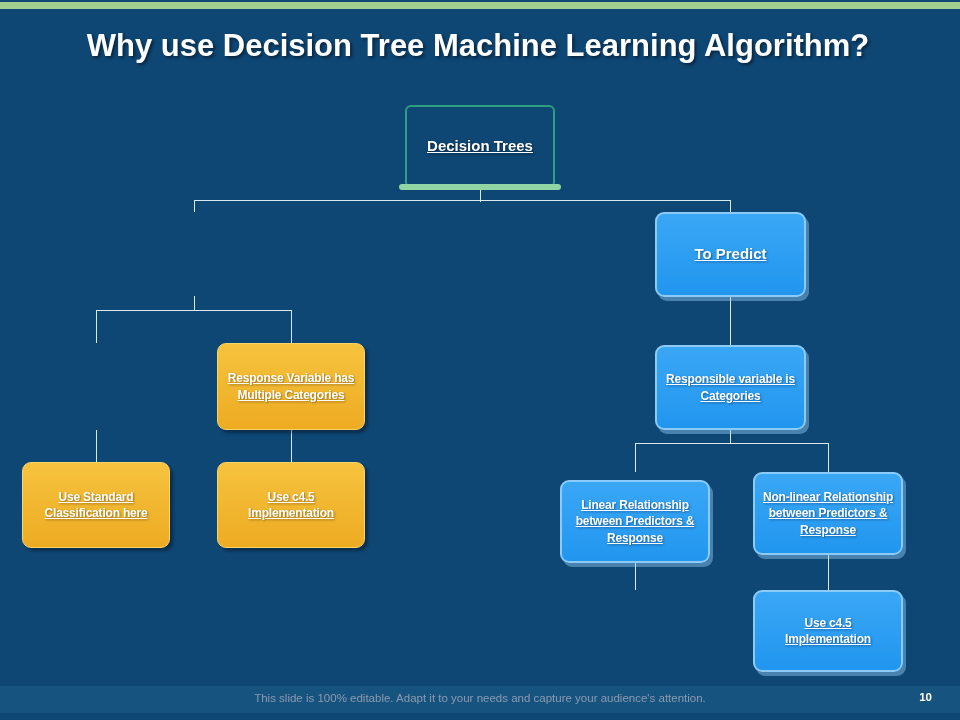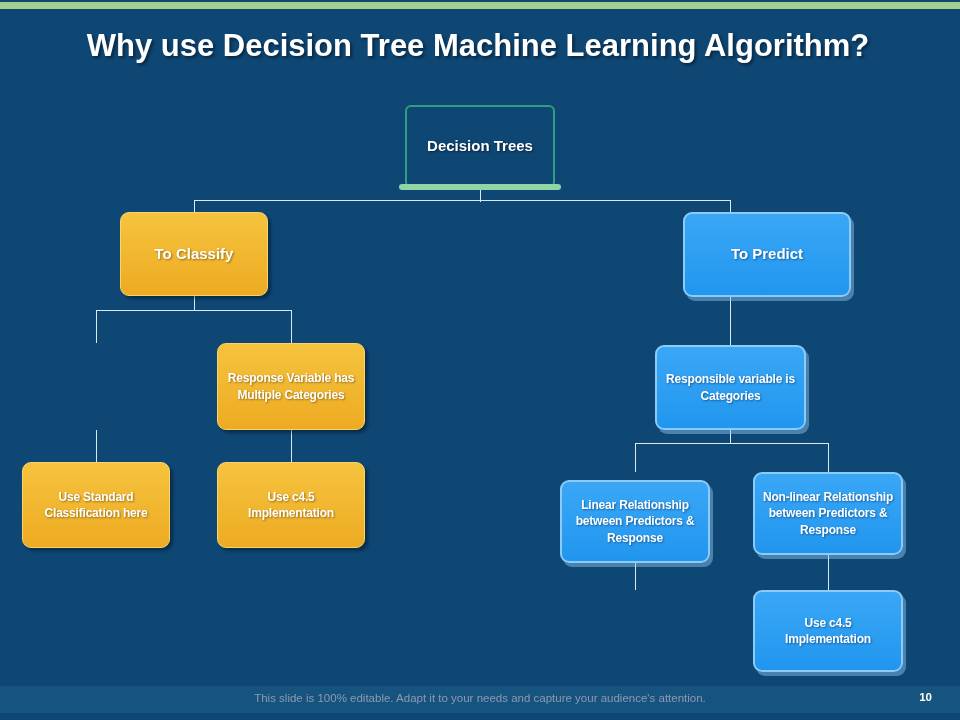--- a/index.html
+++ b/index.html
@@ -20,21 +20,21 @@
     text-shadow:2px 2px 3px rgba(0,0,0,0.45);
     white-space:nowrap;
     text-align:center;
   }
   .line{position:absolute;background:#D9E9F2;}
   .node{
     position:absolute;
     display:flex;align-items:center;justify-content:center;
     text-align:center;color:#FFFFFF;font-weight:bold;
     border-radius:9px;box-sizing:border-box;
-    padding:4px 6px;line-height:1.35;
+    padding:4px 6px;line-height:1.35;text-decoration:underline;
   }
   .node.rootbox{
     background:transparent;
     border:2px solid #2F9E81;
     border-radius:6px;
     font-size:15px;
     text-shadow:1px 1px 2px rgba(0,0,0,0.5);
   }
   .root-accent{
     position:absolute;left:399px;top:184px;width:162px;height:6px;
@@ -92,30 +92,29 @@
   <div class="line" style="left:730px;top:430px;width:1px;height:13px"></div>
   <div class="line" style="left:635px;top:443px;width:194px;height:1px"></div>
   <div class="line" style="left:635px;top:443px;width:1px;height:29px"></div>
   <div class="line" style="left:828px;top:443px;width:1px;height:29px"></div>
   <div class="line" style="left:635px;top:555px;width:1px;height:35px"></div>
   <div class="line" style="left:828px;top:555px;width:1px;height:35px"></div>
 
   <div class="node rootbox" style="left:405px;top:105px;width:150px;height:83px">Decision Trees</div>
   <div class="root-accent"></div>
 
-  <div class="node yellow branch" style="left:120px;top:212px;width:148px;height:84px">To Classify</div>
 
 
   <div class="node yellow leaftext" style="left:217px;top:343px;width:148px;height:87px">Response Variable has Multiple Categories</div>
 
   <div class="node yellow leaftext" style="left:22px;top:462px;width:148px;height:86px">Use Standard Classification here</div>
 
   <div class="node yellow leaftext" style="left:217px;top:462px;width:148px;height:86px">Use c4.5 Implementation</div>
 
-  <div class="node blue branch" style="left:683px;top:212px;width:168px;height:85px">To Predict</div>
+  <div class="node blue branch" style="left:655px;top:212px;width:151px;height:85px">To Predict</div>
 
   <div class="node blue leaftext" style="left:655px;top:345px;width:151px;height:85px">Responsible variable is Categories</div>
 
   <div class="node blue leaftext" style="left:560px;top:480px;width:150px;height:83px">Linear Relationship between Predictors &amp; Response</div>
 
   <div class="node blue leaftext" style="left:753px;top:472px;width:150px;height:83px">Non-linear Relationship between Predictors &amp; Response</div>
 
 
   <div class="node blue leaftext" style="left:753px;top:590px;width:150px;height:82px">Use c4.5 Implementation</div>
 

